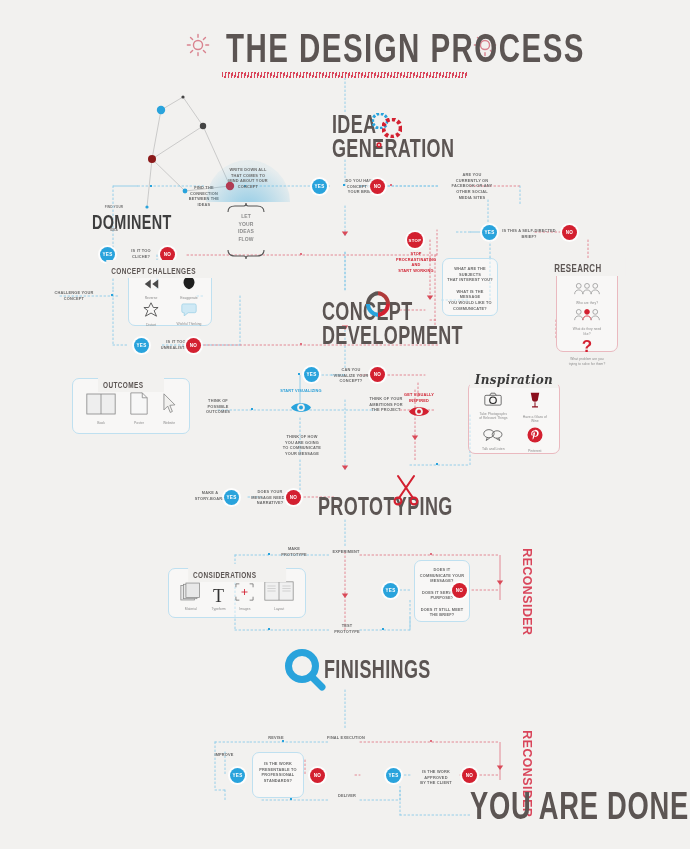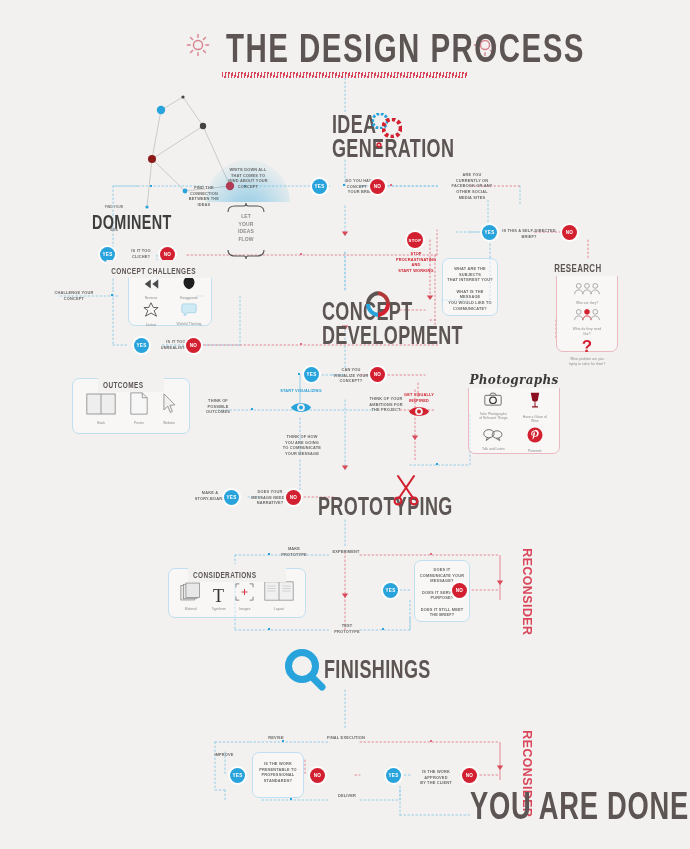--- a/index.html
+++ b/index.html
@@ -520,21 +520,21 @@
   <div class="abs" style="left:408px;top:404px;">
     <svg width="22" height="15" viewBox="0 0 26 18">
       <path d="M1 9 C5 2 21 2 25 9 C21 16 5 16 1 9 Z" fill="#d32030"></path>
       <circle cx="13" cy="9" r="4.6" fill="#f2f1ef"></circle>
         <circle cx="13" cy="9" r="2.4" fill="#d32030"></circle>
     </svg>
   </div>
 
   <div class="abs box red" style="left:468px;top:382px;width:92px;height:72px;">
     <div style="position:absolute;top:-13px;left:50%;transform:translateX(-50%);background:#f2f1ef;padding:0 5px;">
-      <span class="script">Photographs</span>
+      <span class="script">Inspiration</span>
     </div>
     <div style="display:grid;grid-template-columns:1fr 1fr;gap:3px;padding:9px 5px 0;">
       <div class="icoWrap">
         <span>
           <svg width="18" height="14" viewBox="0 0 22 17">
               <rect x="1" y="4" width="20" height="12" rx="1.5" fill="none" stroke="#555" stroke-width="1"></rect>
               <path d="M7 4 l1.6-2.6 h4.8 L15 4" fill="none" stroke="#555" stroke-width="1"></path>
               <circle cx="11" cy="10" r="4" fill="none" stroke="#222" stroke-width="1.4"></circle>
             </svg>
         </span>

